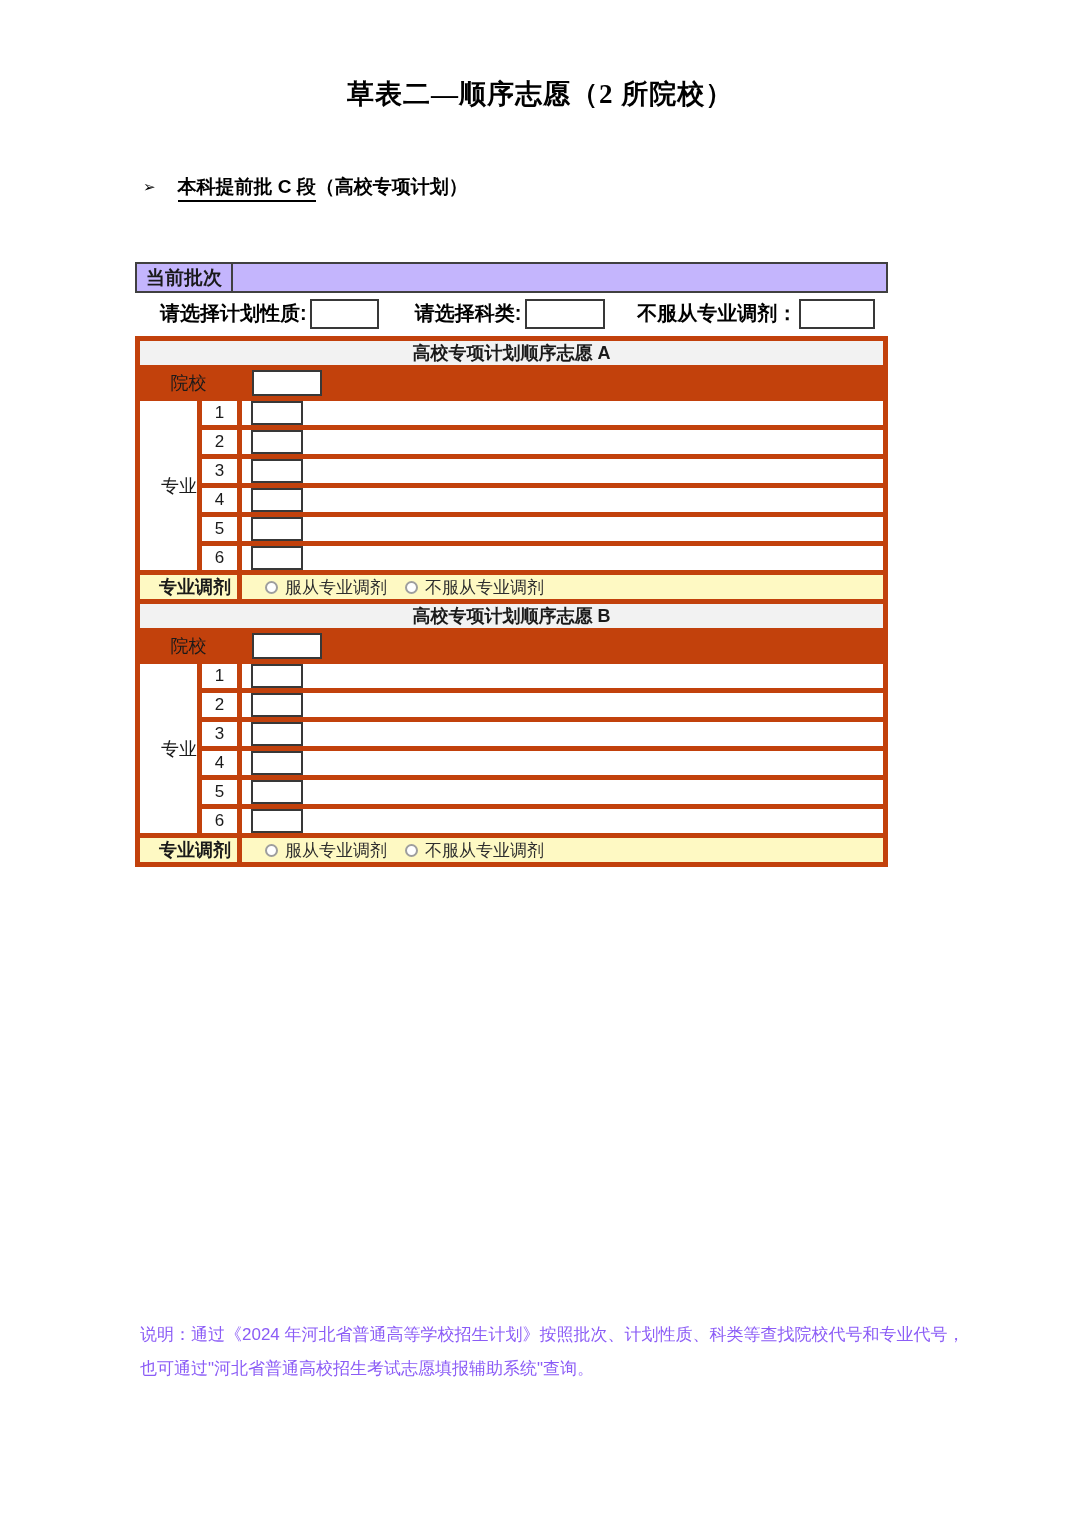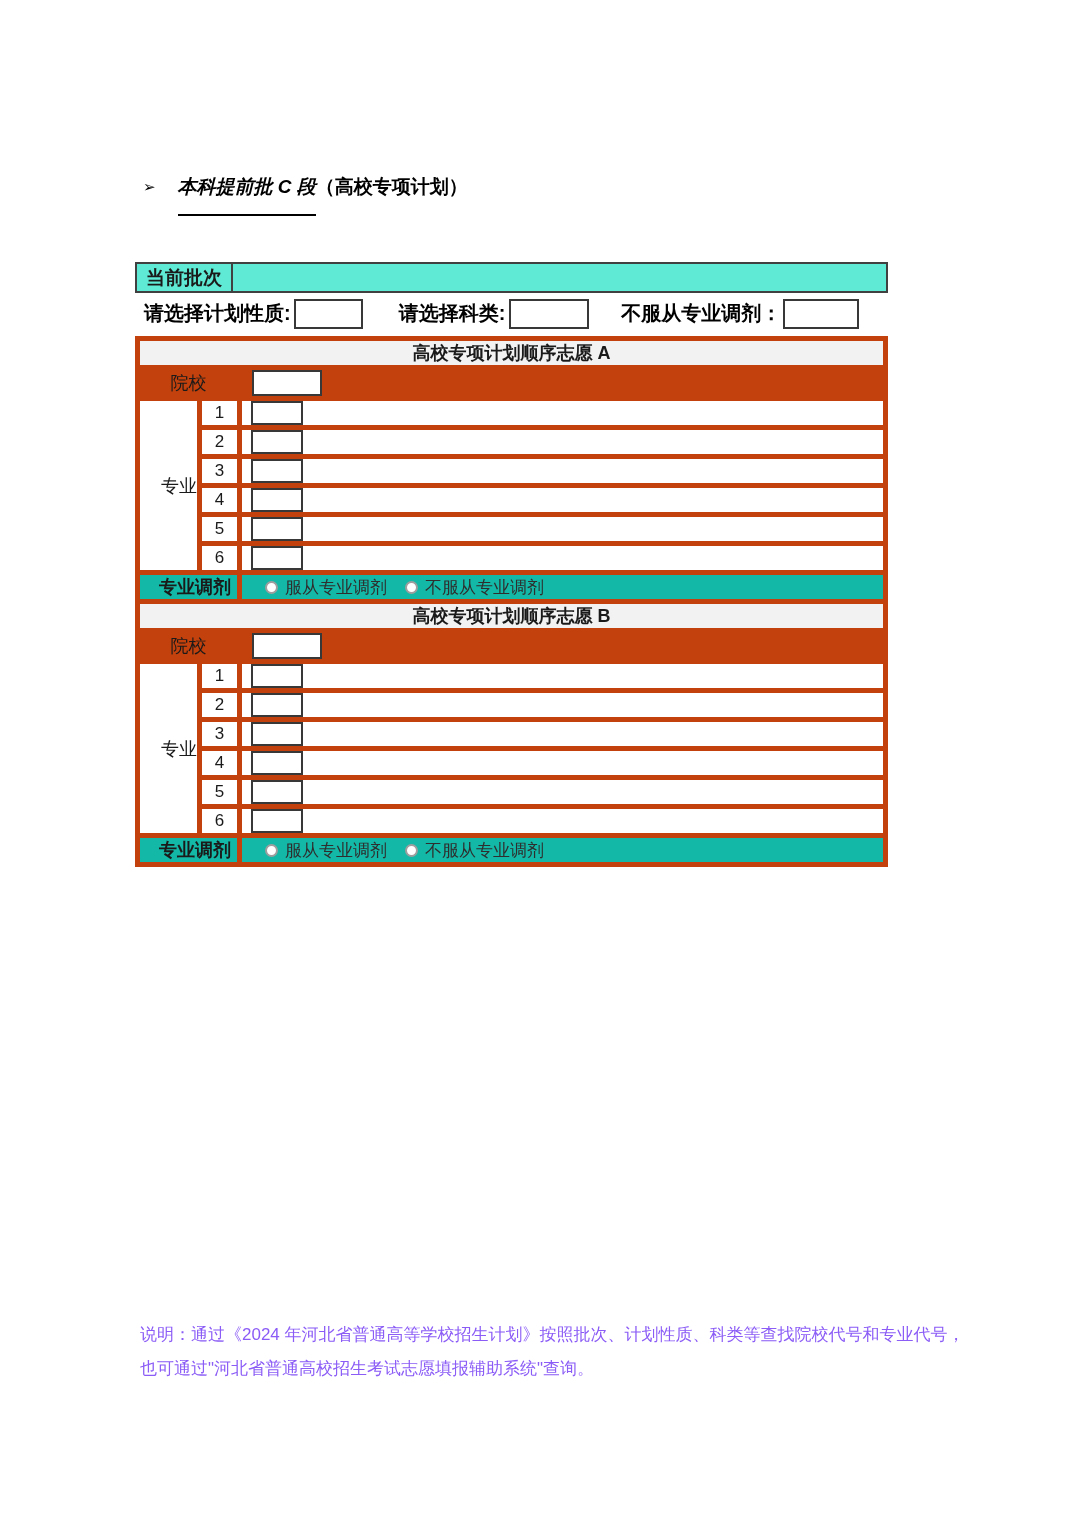--- a/index.html
+++ b/index.html
@@ -41,34 +41,33 @@
   }
   .heading .bullet {
     font-size: 15px;
     font-weight: normal;
     margin-right: 22px;
     position: relative;
     top: -1px;
   }
   .heading .u {
     border-bottom: 2px solid #000;
-    padding-bottom: 17px;
-    font-style: italic;
+    padding-bottom: 3px;
   }
 
   
   .batch-row {
     position: absolute;
     top: 262px;
     left: 135px;
     width: 753px;
     height: 31px;
     border: 2px solid #404040;
     display: flex;
-    background: #5eead4;
+    background: #c4b5fd;
   }
   .batch-label {
     width: 96px;
     border-right: 2px solid #404040;
     display: flex;
     align-items: center;
     justify-content: center;
     font-weight: bold;
     font-size: 19px;
   }
@@ -85,21 +84,21 @@
     align-items: center;
     font-size: 20px;
     font-weight: bold;
     color: #000;
   }
   .sel-box {
     border: 2px solid #383838;
     background: #fff;
     height: 30px;
   }
-  .ml25 { margin-left: 9px; }
+  .ml25 { margin-left: 25px; }
   .ml36 { margin-left: 36px; }
   .ml32 { margin-left: 32px; }
   .box-plan { width: 69px; margin-left: 3px; }
   .box-subject { width: 80px; margin-left: 4px; }
   .box-qual { width: 76px; margin-left: 2px; }
 
   
   table.volunteer {
     position: absolute;
     top: 336px;
@@ -123,21 +122,21 @@
     background: #f2f2f2;
     text-align: center;
     font-weight: bold;
     font-size: 18px;
   }
   tr.college-row td { background: #c2410c; height: 31px; }
   td.college-label { text-align: center; font-size: 18px; }
   tr.major-row td { height: 29px; background: #fff; }
   td.major-label { text-align: right; font-size: 18px; background: #fff; }
   td.num-cell { text-align: center; font-size: 17px; color: #1a1a1a; }
-  tr.adjust-row td { height: 29px; background: #14b8a6; padding-left: 13px; }
+  tr.adjust-row td { height: 29px; background: #fef9c3; padding-left: 13px; }
   td.adjust-label { text-align: center; font-weight: bold; font-size: 18px; }
 
   .input-box {
     border: 2px solid #383838;
     background: #fff;
     width: 52px;
     height: 24px;
     margin-left: 9px;
   }
   .input-box.college { width: 70px; height: 26px; margin-left: 10px; }
@@ -172,20 +171,21 @@
     line-height: 2.0;
     color: #8b5cf6;
     text-align: left;
   }
 </style>
 </head>
 <body>
 
 <div class="page">
 
+  <div class="doc-title">草表二—顺序志愿（2 所院校）</div>
 
   <div class="heading">
     <span class="bullet">➢</span>
     <span><span class="u">本科提前批 C 段</span><span>（高校专项计划）</span></span>
   </div>
 
   <div class="batch-row">
     <div class="batch-label">当前批次</div>
     <div class="batch-value"></div>
   </div>

